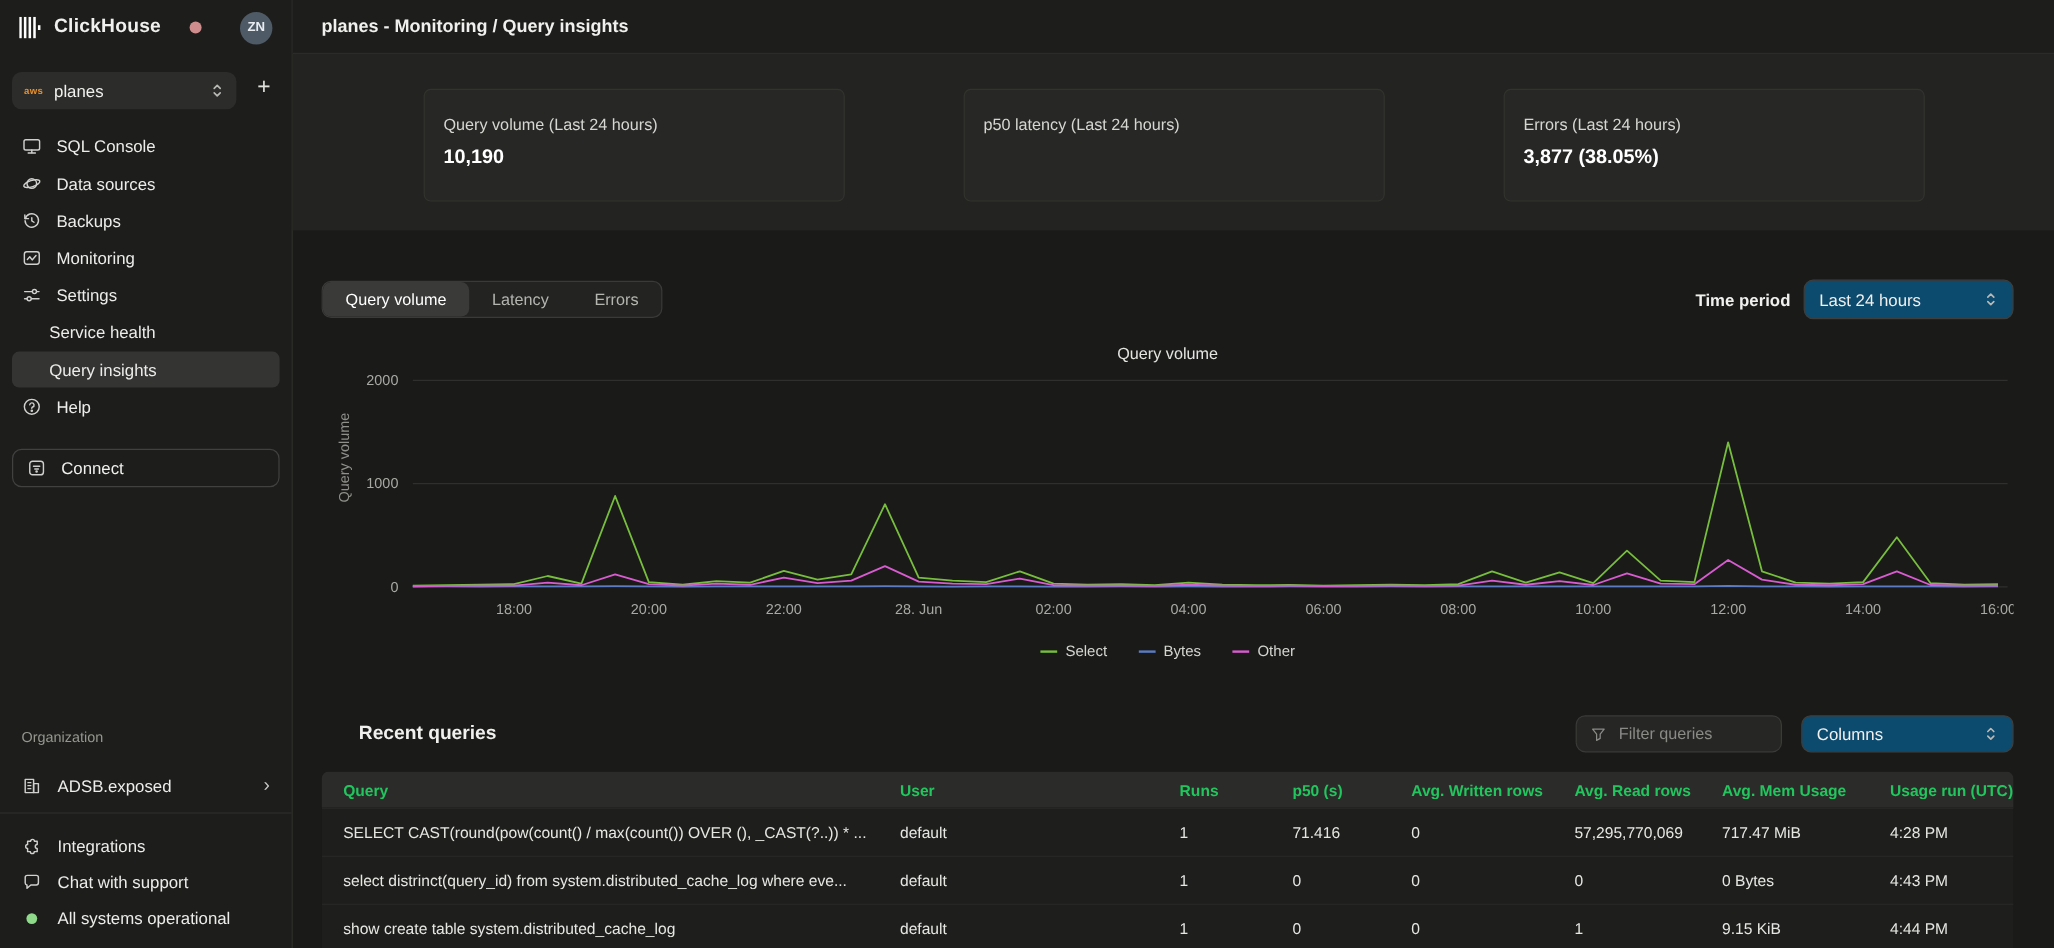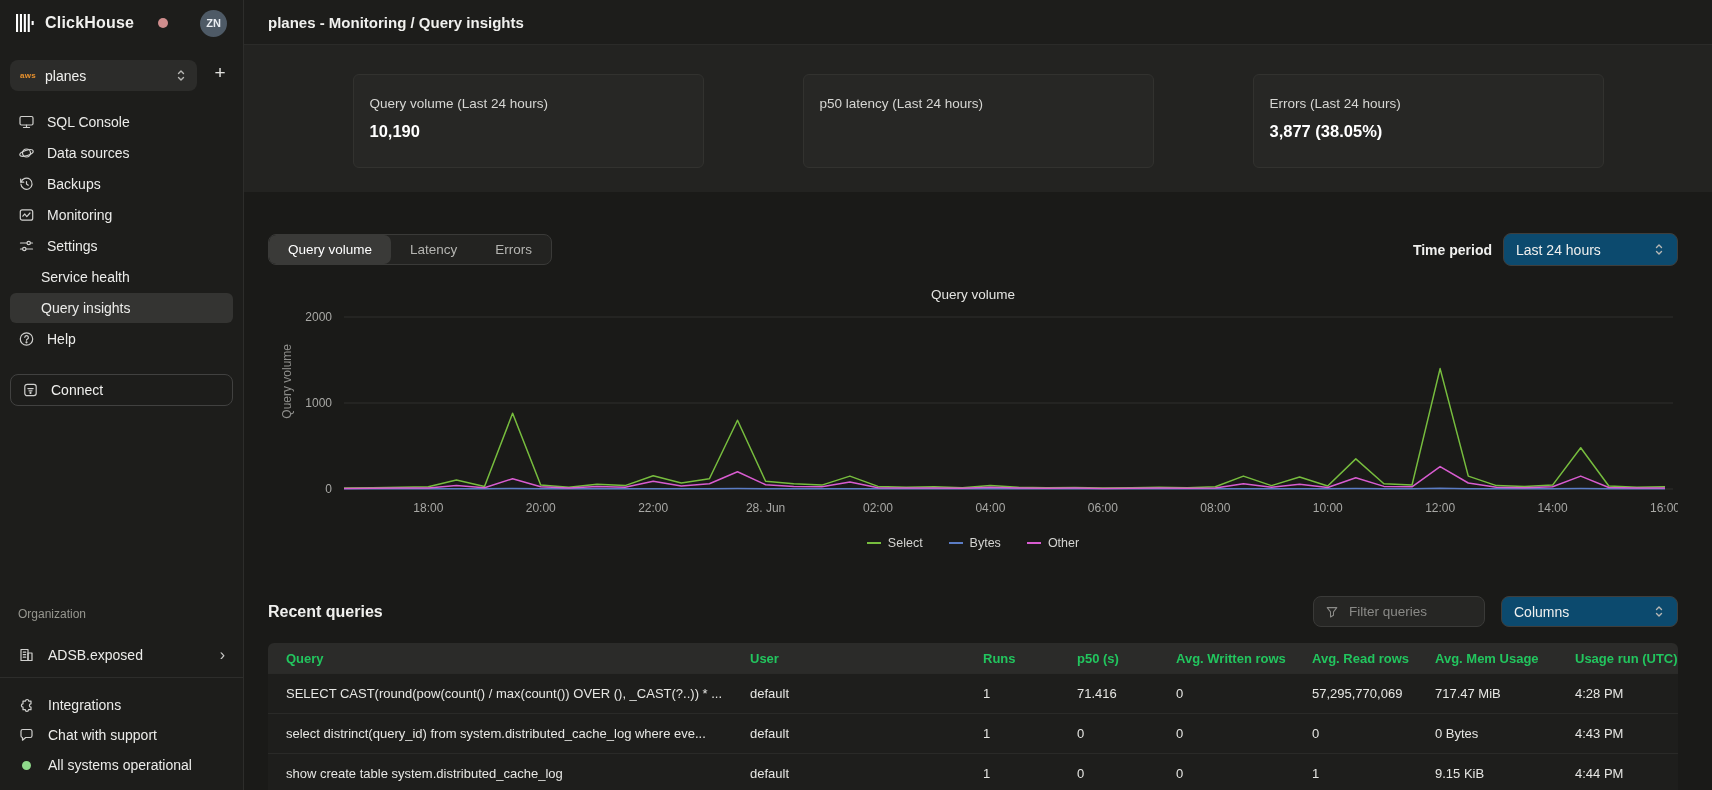--- a/index.html
+++ b/index.html
@@ -73,21 +73,21 @@
     font-size:14px; color:#f0f0ee; cursor:pointer; }
 
   .chart-title { text-align:center; margin-top:21px; font-size:13.5px; color:#e4e4e1; }
   .chart-area { position:relative; margin-top:4px; }
   .y-axis-label { position:absolute; left:12px; top:38px; writing-mode:vertical-rl;
     transform:rotate(180deg); font-size:12px; color:#8f8f8c; }
   .legend { display:flex; justify-content:center; gap:26px; margin-top:18px; align-items:center; }
   .legend-entry { display:flex; align-items:center; gap:7px; font-size:12.5px; color:#d4d4d1; }
   .legend-swatch { width:14px; height:2px; }
 
-  .recent-row { margin-top:46px; display:flex; align-items:center; justify-content:space-between; }
+  .recent-row { margin-top:46px; display:flex; align-items:center; justify-content:space-between;margin-left:31px; }
   .recent-title { font-size:16px; font-weight:700; }
   .recent-controls { display:flex; gap:16px; align-items:center; }
   .filter-box { width:172px; height:31px; background:#262624; border:1px solid #3a3a38; border-radius:8px;
     display:flex; align-items:center; gap:8px; padding:0 11px; color:#8a8a87; }
   .filter-box input { background:transparent; border:none; outline:none; color:#c9c9c6;
     font-size:13.5px; width:120px; font-family:"Liberation Sans",sans-serif; }
   .filter-box input::placeholder { color:#8a8a87; }
 
   .table { margin-top:16px; border-radius:6px 6px 0 0; overflow:hidden; }
   .t-row { display:grid; grid-template-columns:464px 233px 94px 99px 136px 123px 140px 121px;

